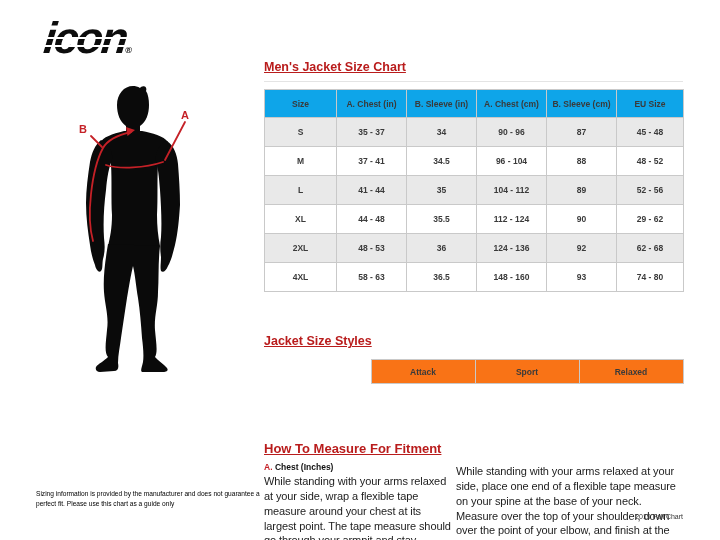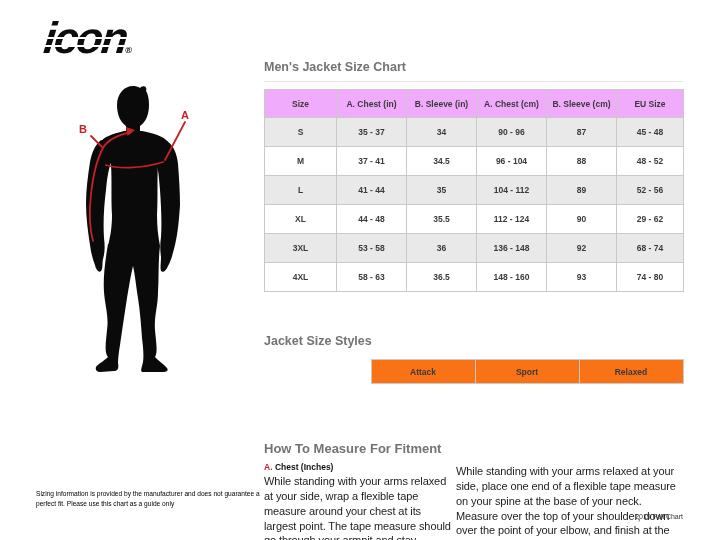--- a/index.html
+++ b/index.html
@@ -18,34 +18,34 @@
   .logo .stripe.s1 { top:21px; }
   .logo .stripe.s2 { top:29px; }
   .logo-reg { font-size:9px; font-style:normal; letter-spacing:0; vertical-align:baseline; }
 
   
   .figure { position:absolute; left:20px; top:60px; }
 
   
   .content { position:absolute; left:264px; top:0; width:419px; height:540px; }
   .section-title {
-    position:absolute; left:0; margin:0; font-size:12.5px; font-weight:bold; color:#737373;
+    position:absolute; left:0; margin:0; font-size:12.5px; font-weight:bold; color:#b91c1c;text-decoration:underline;
   }
   .underlined { width:100%; padding-bottom:7px; border-bottom:1px solid #e4e4e4; }
 
   table.grid-table {
     position:absolute; left:0; border-collapse:collapse; table-layout:fixed;
     width:419px; font-size:8.5px; color:#3a3a3a;
   }
   table.grid-table th, table.grid-table td {
     border:1px solid #c9c9c9; text-align:center; vertical-align:middle;
     font-weight:bold; padding:0; overflow:hidden; white-space:nowrap;
   }
   #size-table { top:89px; }
-  #size-table thead th { height:27px; background:#f0abfc; color:#3a3a3a;margin-left:26px; }
+  #size-table thead th { height:27px; background:#0ea5e9; color:#3a3a3a;margin-left:26px; }
   #size-table tbody td { height:28px; background:#ffffff; }
   #size-table tbody tr:nth-child(odd) td { background:#e9e9e9; }
 
   #styles-table { top:359px; }
   #styles-table th, #styles-table td { height:23px; }
   #styles-table thead th { background:#f97316; }
   #styles-table thead th.blank { border:none; background:transparent; }
   #styles-table tbody tr:first-child th,
   #styles-table tbody tr:first-child td { background:#e9e9e9; }
   #styles-table tbody tr:last-child th,
@@ -175,26 +175,26 @@
           </tr>
           <tr>
             <td>XL</td>
             <td>44 - 48</td>
             <td>35.5</td>
             <td>112 - 124</td>
             <td>90</td>
             <td>29 - 62</td>
           </tr>
           <tr>
-            <td>3XL</td>
-            <td>53 - 58</td>
+            <td>2XL</td>
+            <td>48 - 53</td>
             <td>36</td>
-            <td>136 - 148</td>
+            <td>124 - 136</td>
             <td>92</td>
-            <td>68 - 74</td>
+            <td>62 - 68</td>
           </tr>
           <tr>
             <td>4XL</td>
             <td>58 - 63</td>
             <td>36.5</td>
             <td>148 - 160</td>
             <td>93</td>
             <td>74 - 80</td>
           </tr>
         </tbody>

